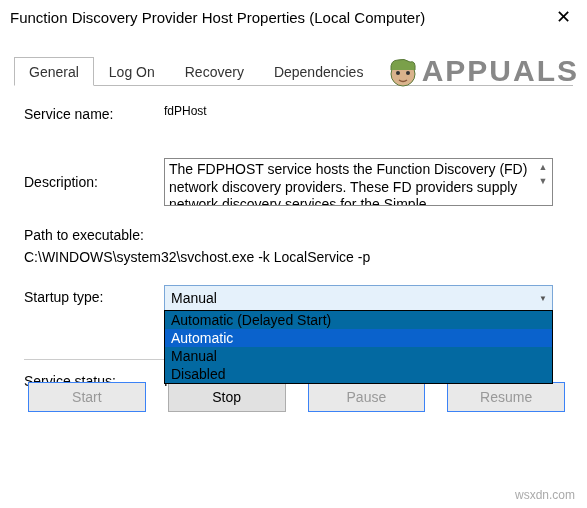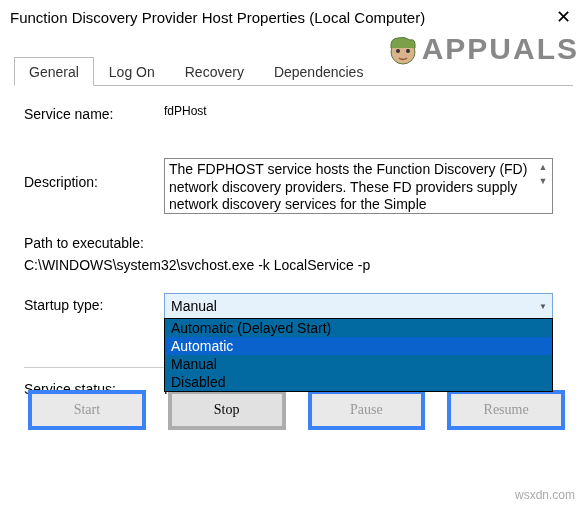--- a/index.html
+++ b/index.html
@@ -2,56 +2,56 @@
 <html><head>
   <meta charset="utf-8">
   <style>
     * { box-sizing: border-box; margin: 0; padding: 0; font-family: "Segoe UI", Tahoma, sans-serif; }
     body { width: 587px; height: 508px; background: #fff; position: relative; overflow: hidden; }
 
     .titlebar { display: flex; align-items: center; justify-content: space-between; padding: 6px 8px 6px 10px; }
     .titlebar-text { font-size: 15px; color: #000; }
     .close-btn { font-size: 18px; font-weight: 300; padding: 0 8px; cursor: pointer; }
 
-    .watermark { position: absolute; top: 30px; right: 8px; display: flex; align-items: center; z-index: 5; pointer-events: none; text-align: right; }
+    .watermark { position: absolute; top: 52px; right: 8px; display: flex; align-items: center; z-index: 5; pointer-events: none; text-align: right; }
     .watermark-text { font-size: 30px; font-weight: 600; letter-spacing: 2px; color: #888; }
 
     .tabs { display: flex; align-items: center; margin: 22px 0 0 14px; position: relative; }
     .tab { padding: 6px 14px 5px 14px; font-size: 14px; color: #333; cursor: pointer; border: 1px solid transparent; border-bottom: none; position: relative; }
     .tab.active { border: 1px solid #bbb; border-bottom: 1px solid #fff; background: #fff; z-index: 2; top: 1px; }
     .tab-line { border-bottom: 1px solid #bbb; margin: 0 14px 0 14px; }
 
     .content { padding: 18px 34px 0 24px; }
     .row { display: flex; align-items: flex-start; margin-bottom: 18px; }
     .row-label { width: 140px; font-size: 14px; color: #000; padding-top: 2px; }
     .row-value { font-size: 12px; color: #000; flex: 1; }
 
     .desc-box { position: relative; flex: 1; }
-    .desc-textarea { width: 100%; height: 56px; padding: 2px 22px 2px 4px; font-size: 14px; border: 1px solid #888; background: #fff; resize: none; overflow: hidden; line-height: 1.25; }
+    .desc-textarea { width: 100%; height: 48px; padding: 2px 22px 2px 4px; font-size: 14px; border: 1px solid #888; background: #fff; resize: none; overflow: hidden; line-height: 1.25; }
     .desc-scroll-up, .desc-scroll-down { position: absolute; right: 2px; width: 16px; height: 14px; font-size: 9px; text-align: center; line-height: 14px; color: #666; cursor: pointer; }
     .desc-scroll-up { top: 2px; }
     .desc-scroll-down { top: 16px; }
 
     .path-section { margin-bottom: 16px; }
     .path-label, .path-value { font-size: 14px; color: #000; line-height: 1.6; }
 
     .combo-wrapper { position: relative; flex: 1; }
     .combo { width: 100%; height: 26px; border: 1px solid #7aa7d8; background: #e5f1fb; padding: 0 22px 0 6px; font-size: 14px; display: flex; align-items: center; cursor: pointer; }
     .combo-arrow { position: absolute; right: 6px; top: 50%; transform: translateY(-50%); font-size: 8px; color: #555; pointer-events: none; }
     .dropdown { position: absolute; top: 25px; left: 0; right: 0; border: 1px solid #000; background: #0369a1; z-index: 10; }
     .dropdown-item { padding: 1px 6px; font-size: 14px; cursor: pointer; }
     .dropdown-item.selected { background: #0a62cc; color: #fff; }
 
     .status-row { margin-top: 62px; display: flex; align-items: center; }
     .status-label { width: 140px; font-size: 14px; }
     .status-value { font-size: 14px; }
     .status-divider { border-top: 1px solid #ccc; margin: 0 0 8px 0; }
 
     .buttons { display: flex; gap: 22px; margin: 14px 22px 0 28px; }
-    .btn { flex: 1; height: 40px; border: 4px solid #3b82f6; background: #e9e9e9; font-size: 14px; color: #999; cursor: pointer; display: flex; align-items: center; justify-content: center; font-family: Liberation Serif, serif; }
+    .btn { flex: 1; height: 30px; border: 1px solid #3b82f6; background: #e9e9e9; font-size: 14px; color: #999; cursor: pointer; display: flex; align-items: center; justify-content: center; }
     .btn.enabled { color: #000; background: #e1e1e1; border-color: #adadad; }
 
     .footer { position: absolute; bottom: 6px; right: 12px; font-size: 12px; color: #aaa; }
   </style>
 </head>
 <body>
 
 <div class="titlebar">
   <span class="titlebar-text">Function Discovery Provider Host Properties (Local Computer)</span>
   <span class="close-btn">✕</span>

